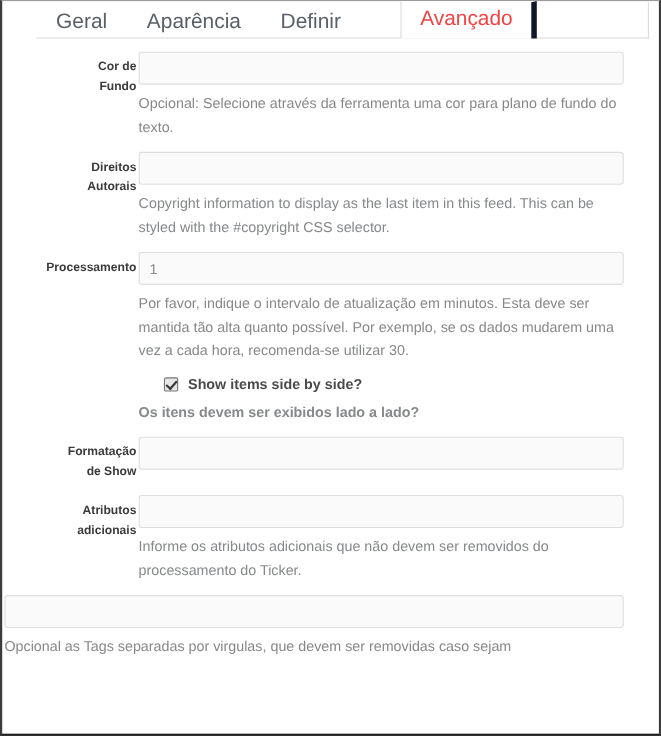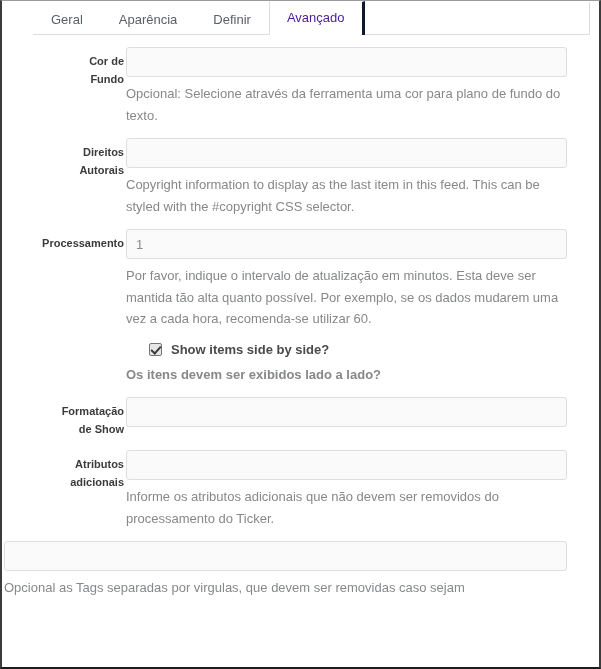--- a/index.html
+++ b/index.html
@@ -44,37 +44,38 @@
     bottom: 0;
     height: 1px;
     background: #dcdcdc;
   }
   .tab {
     position: relative;
     box-sizing: border-box;
     height: 33px;
     line-height: 33px;
     padding: 0 17px;
-    font-size: 13px;
+    font-size: 19px;
     color: #5a6068;
     background: transparent;
     border: 1px solid transparent;
     border-bottom: none;
     cursor: pointer;
     white-space: nowrap;
     z-index: 2;
   }
   .tab.active {
-    color: #4c1d95;
+    color: #ef4444;
     background: #ffffff;
     border-left: 1px solid #dcdcdc;
-    border-right: 3px solid #0f172a;
+    border-right: 5px solid #0f172a;
     border-top: 1px solid transparent;
     height: 34px;
     line-height: 32px;
+    margin-left: 36px;
   }
   .tab-filler {
     flex: 1;
     height: 33px;
     border-right: 1px solid #dcdcdc;
     box-sizing: border-box;
     margin-right: 9px;
   }
 
   
@@ -214,21 +215,21 @@
         <div class="help-text">Copyright information to display as the last item in this feed. This can be styled with the #copyright CSS selector.</div>
       </div>
     </div>
 
     <div class="field-row">
       <div class="field-label">
         <span>Processamento</span>
       </div>
       <div class="field-body">
         <input class="text-input" type="text" value="1" style="">
-        <div class="help-text">Por favor, indique o intervalo de atualização em minutos. Esta deve ser mantida tão alta quanto possível. Por exemplo, se os dados mudarem uma vez a cada hora, recomenda-se utilizar 60.</div>
+        <div class="help-text">Por favor, indique o intervalo de atualização em minutos. Esta deve ser mantida tão alta quanto possível. Por exemplo, se os dados mudarem uma vez a cada hora, recomenda-se utilizar 30.</div>
       </div>
     </div>
 
     <div class="checkbox-row">
       <div class="field-label"></div>
       <div class="checkbox-body">
         <div class="checkbox-line">
           <span class="checkbox"></span>
           <span class="checkbox-label">Show items side by side?</span>
         </div>

